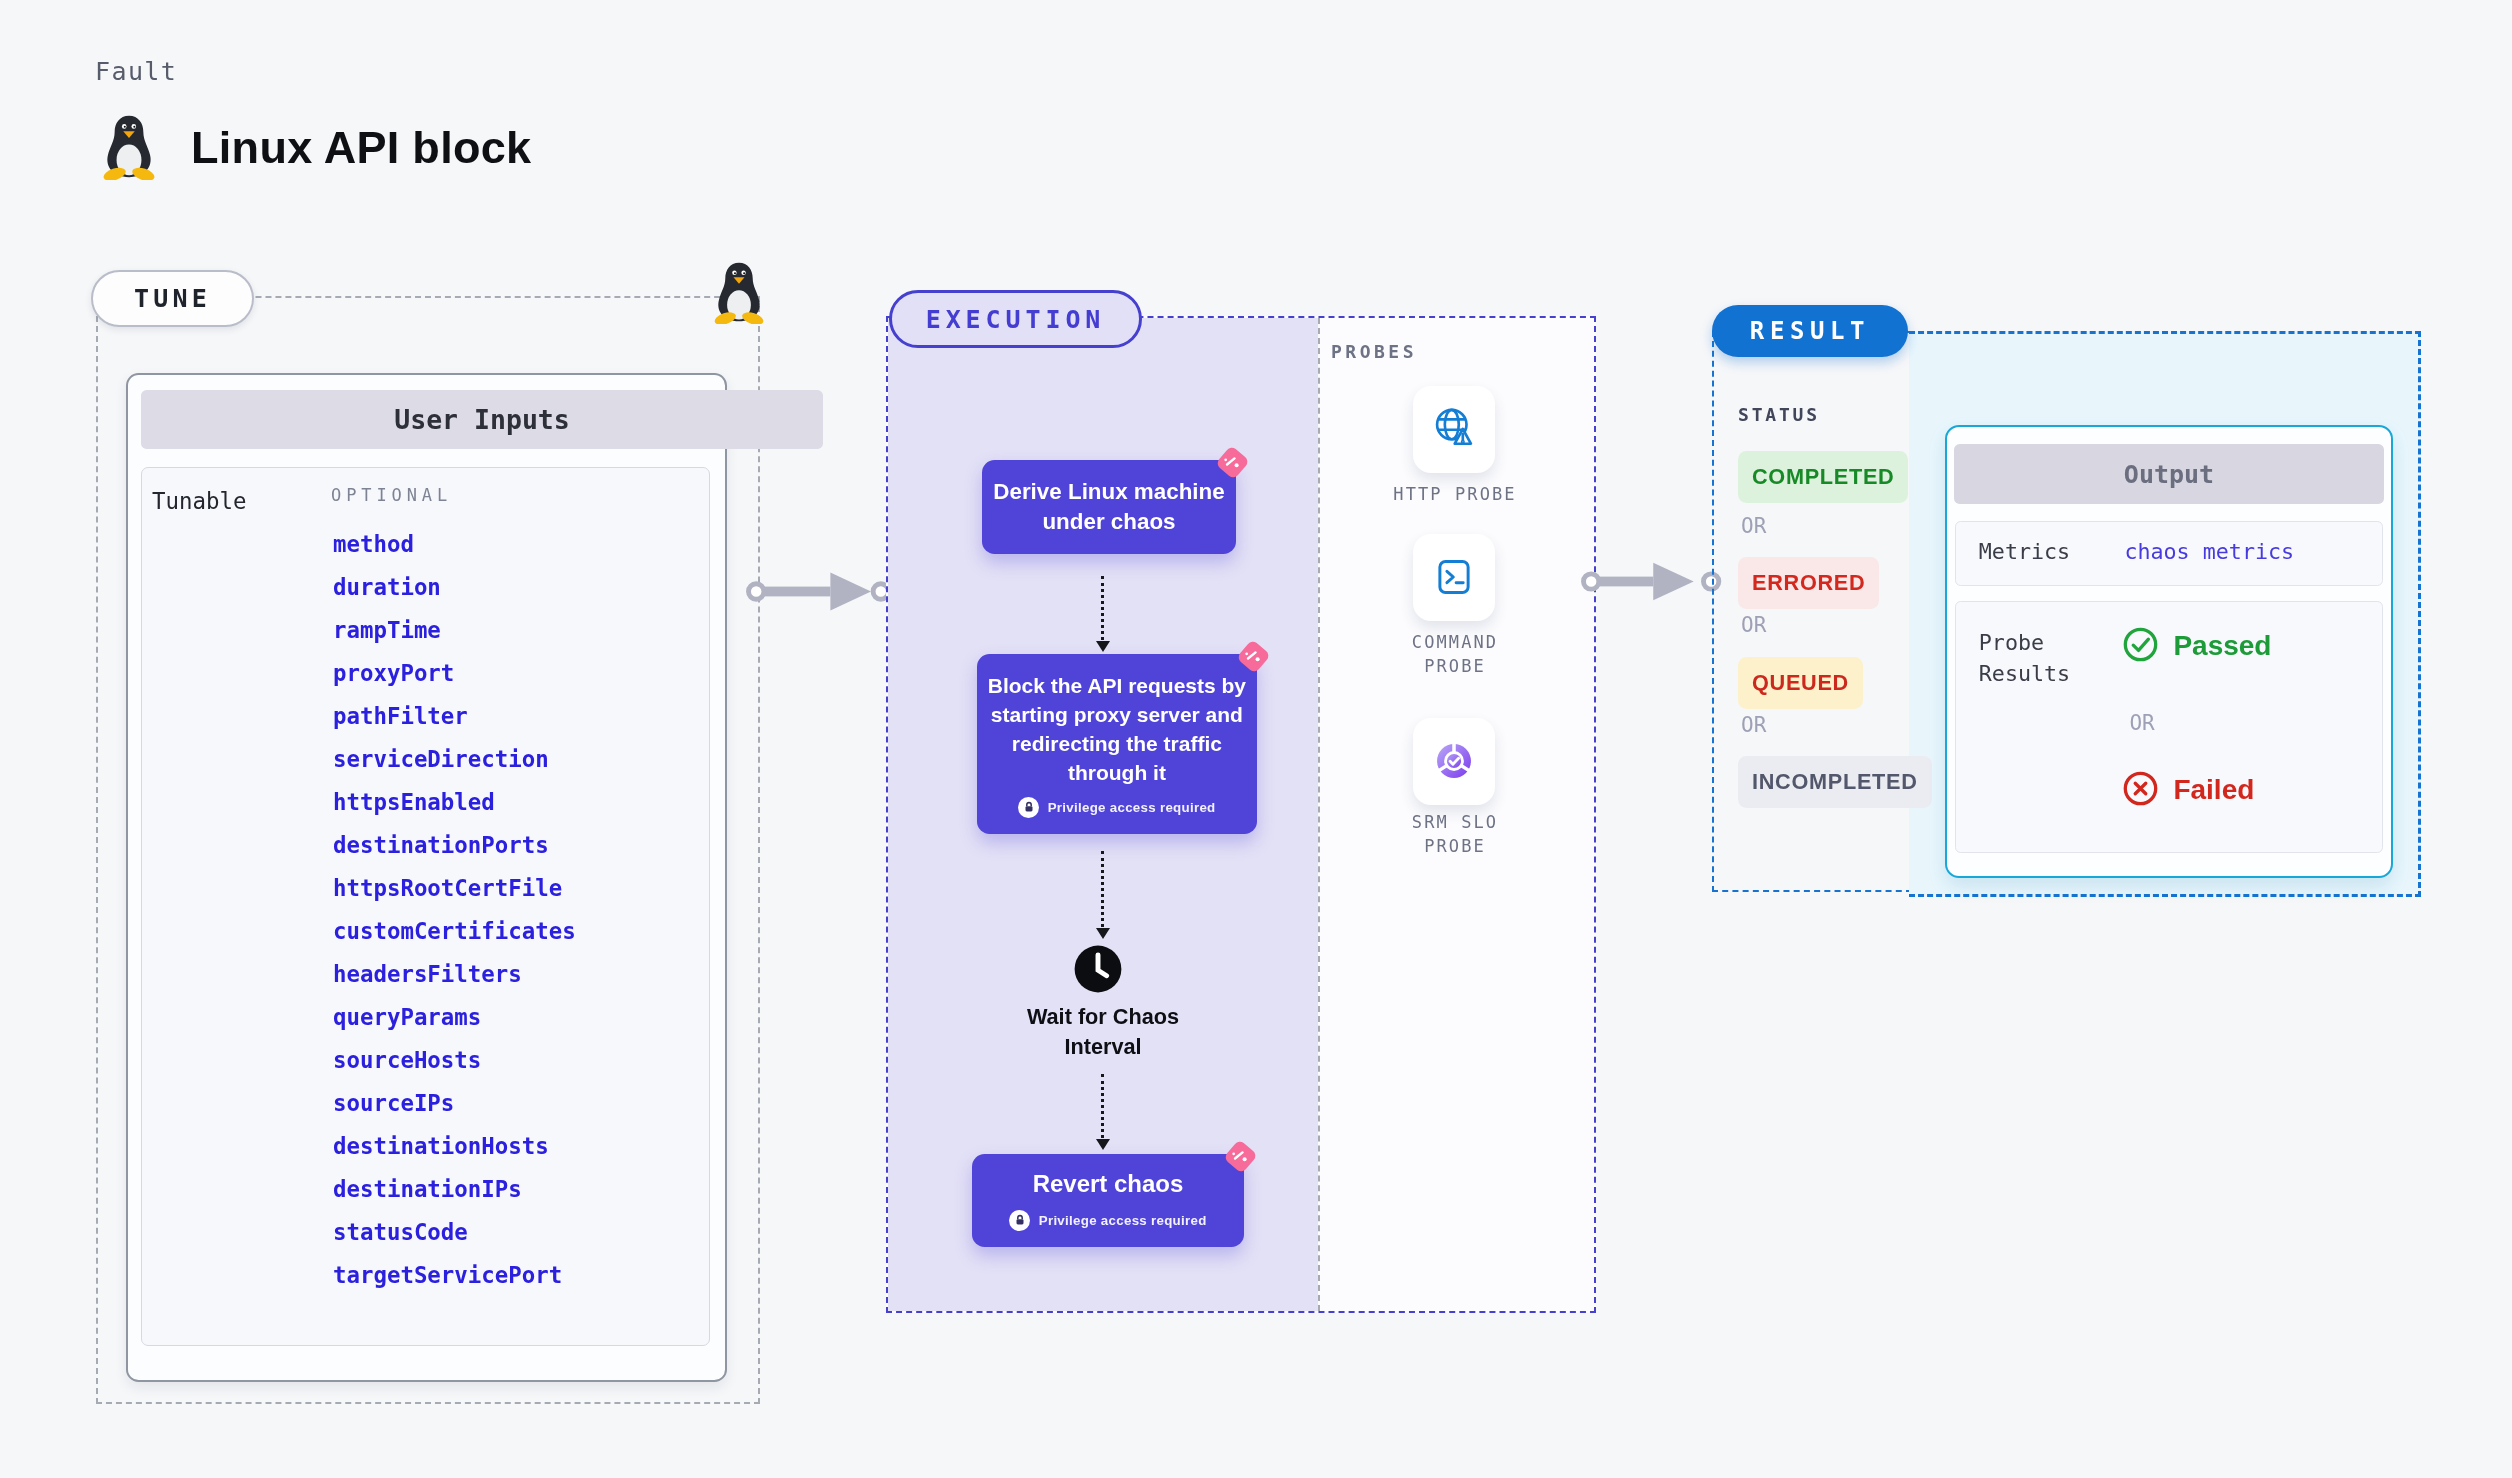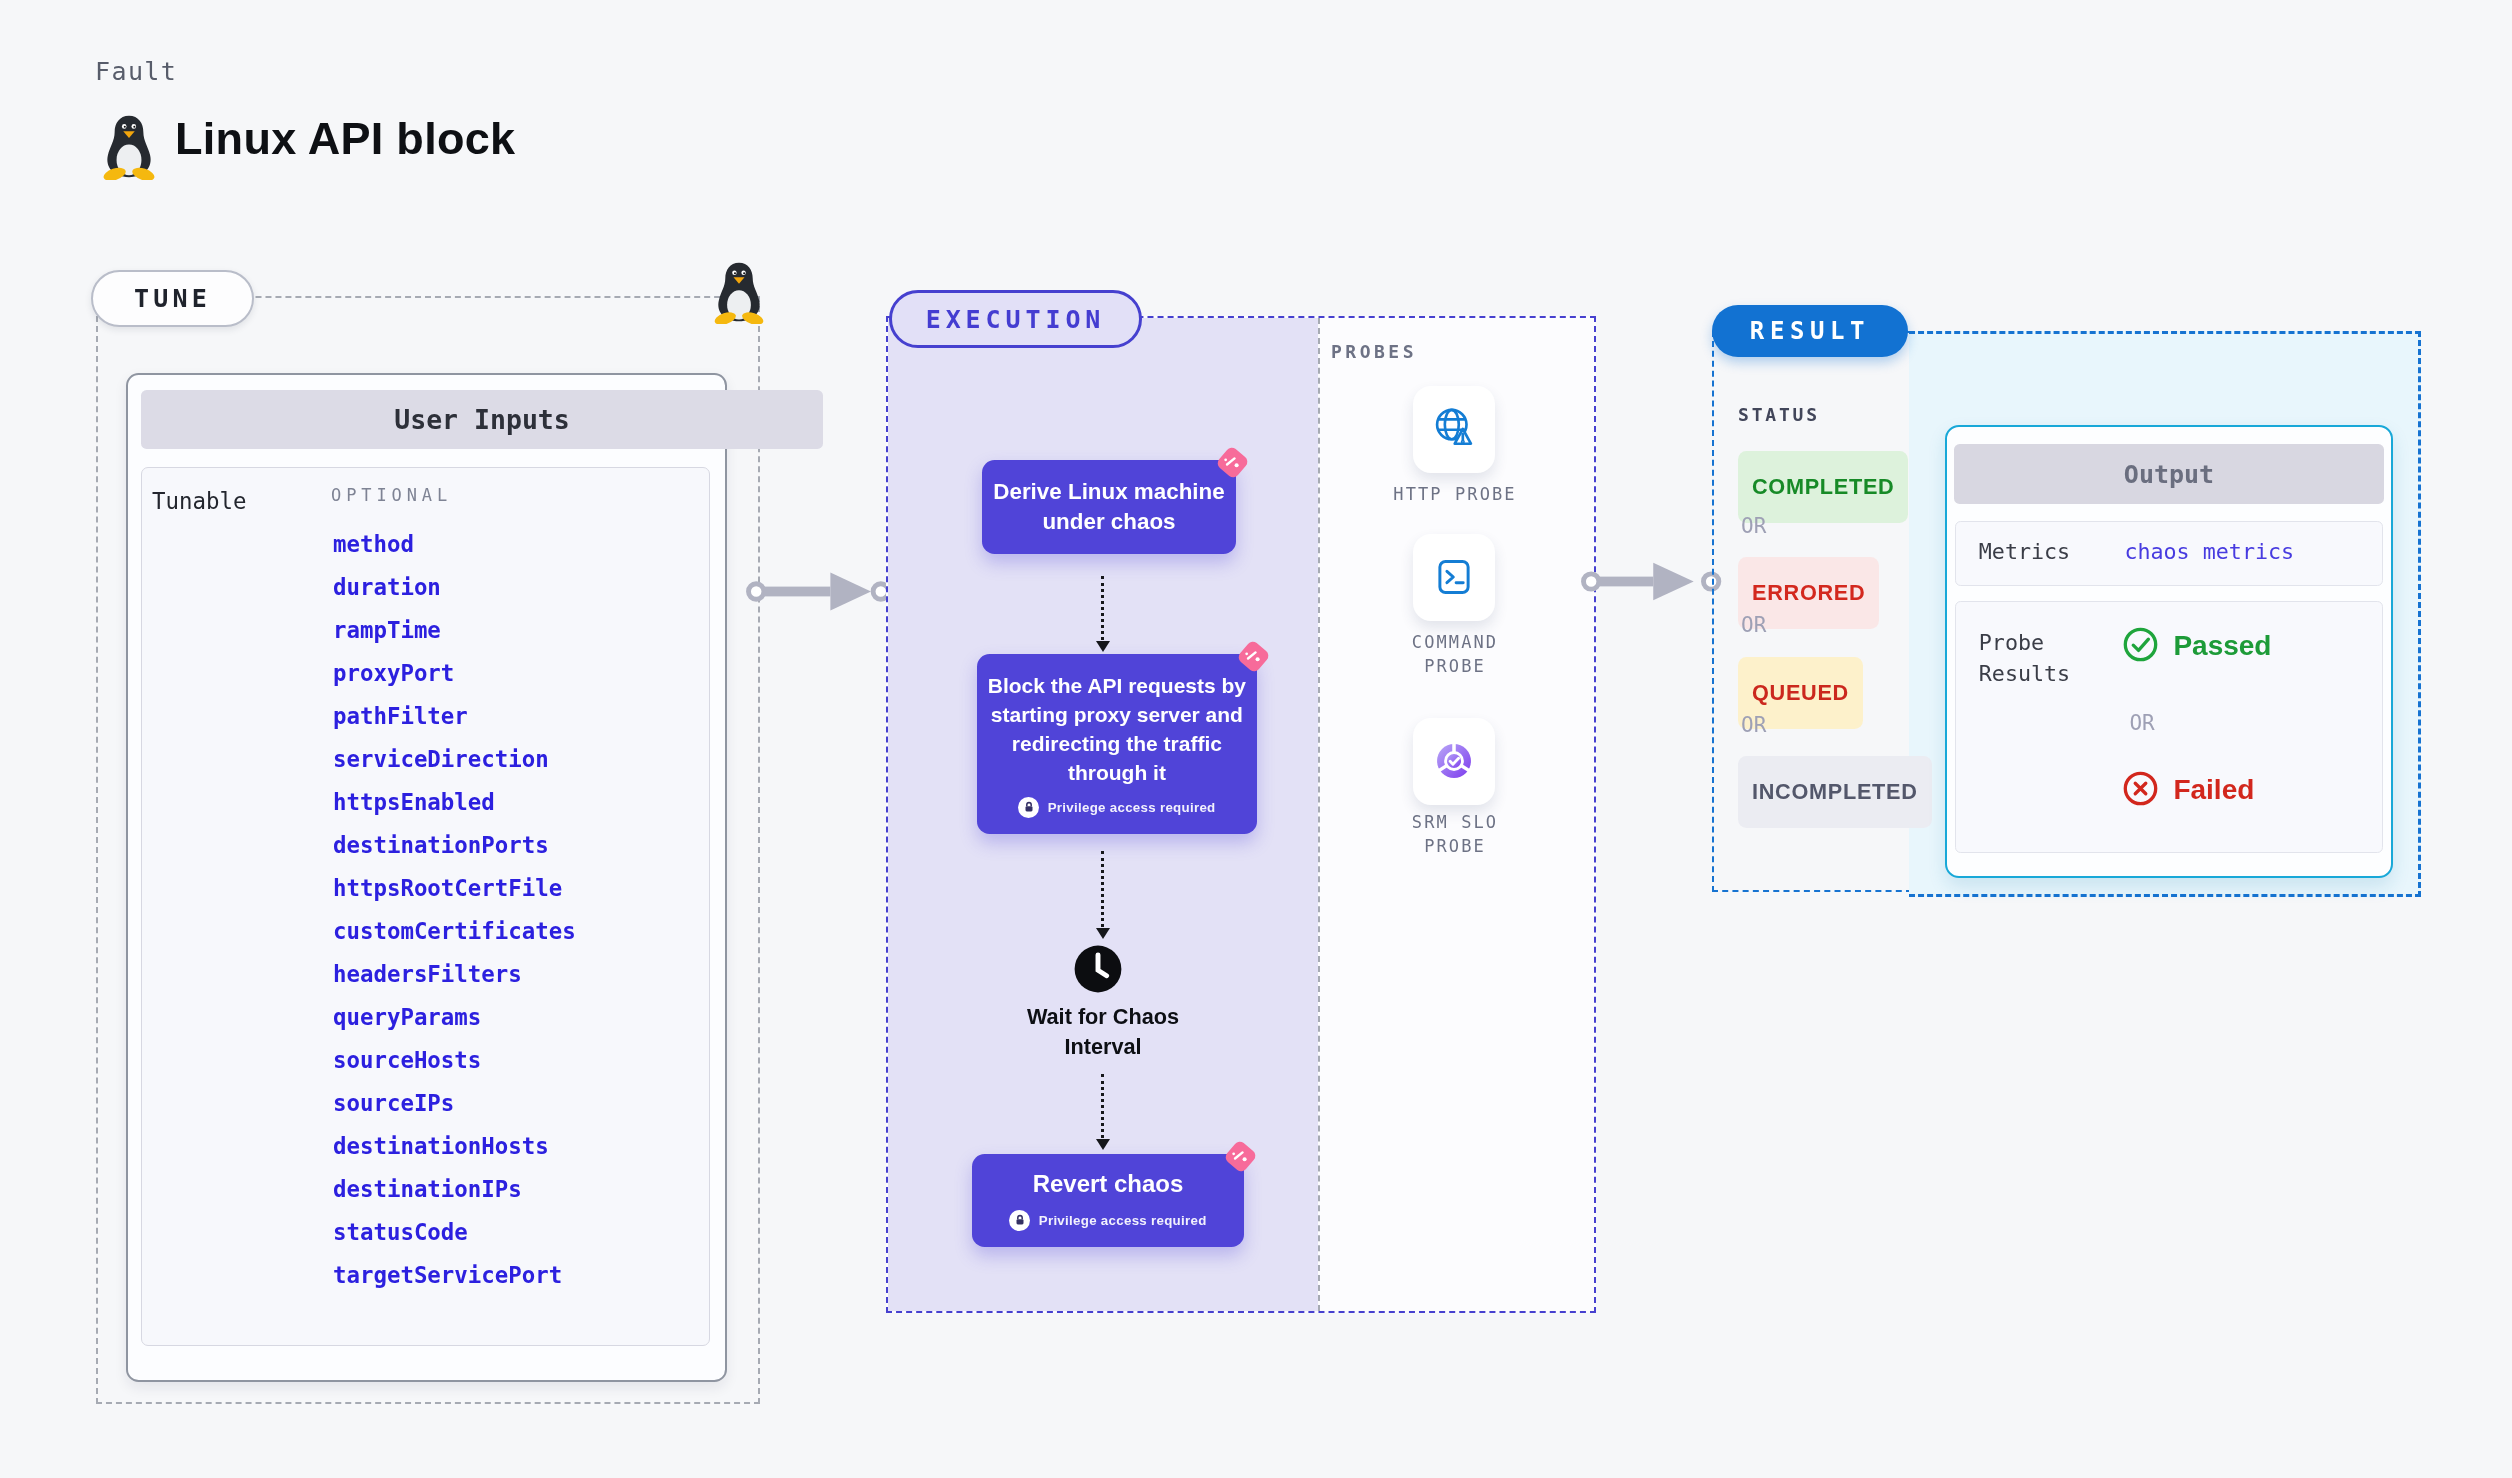--- a/index.html
+++ b/index.html
@@ -4,21 +4,21 @@
 <style>
   html,body{margin:0;padding:0;}
   body{width:2512px;height:1478px;background:#f6f7f9;font-family:"Liberation Sans",sans-serif;}
   #canvas{position:relative;width:2512px;height:1478px;overflow:hidden;background:#f6f7f9;}
   .abs{position:absolute;}
   .mono{font-family:"DejaVu Sans Mono",monospace;}
   .sans{font-family:"Liberation Sans",sans-serif;}
 
   
   .kicker{left:95px;top:57px;font-size:25px;color:#575c6a;letter-spacing:1.4px;}
-  .header-row{left:99px;top:113px;display:flex;gap:16px;}
+  .header-row{left:99px;top:113px;display:flex;align-items:center;gap:32px;}
   .page-title{font-size:45px;font-weight:bold;color:#0e1014;letter-spacing:0.3px;}
 
   
   .pill{display:flex;align-items:center;justify-content:center;border-radius:32px;font-weight:bold;z-index:5;}
   .tune-pill{left:91px;top:270px;width:159px;height:53px;background:#fdfdfe;border:2.8px solid #b9bdc9;
              color:#1f232c;font-size:25px;letter-spacing:4.2px;box-shadow:0 2.8px 7px rgba(30,35,60,.10);}
   .exec-pill{left:889px;top:290px;width:247px;height:52px;background:#e2e0f7;border:3.5px solid #4640cf;
              color:#443dd1;font-size:25px;letter-spacing:4.9px;}
   .result-pill{left:1712px;top:305px;width:196px;height:52px;background:#1272d2;color:#ffffff;
              font-size:24px;letter-spacing:5.6px;box-shadow:0 5.6px 11.2px rgba(18,114,210,.30);}
@@ -57,21 +57,21 @@
   .varrow .ahead{position:absolute;bottom:-5.6px;left:-8.4px;width:0;height:0;
         border-left:7px solid transparent;border-right:7px solid transparent;border-top:11.2px solid #16171b;}
   .wait-label{left:998px;top:1002px;width:210px;text-align:center;font-size:21.7px;font-weight:bold;color:#0d0f14;line-height:30px;}
 
   .pcard{left:1413px;width:82px;height:87px;background:#ffffff;border-radius:18px;
          box-shadow:0 7px 14px rgba(40,60,100,.12);display:flex;align-items:center;justify-content:center;}
   .plabel{width:168px;text-align:center;font-size:17px;color:#6d7285;letter-spacing:2.1px;line-height:24px;}
 
   
   .status-label{left:1738px;top:404px;font-size:18px;font-weight:bold;color:#42465a;letter-spacing:2.8px;}
-  .badge{left:1738px;display:inline-block;padding:23px 14px;border-radius:8.4px;font-size:21.7px;font-weight:bold;letter-spacing:0.7px;}
+  .badge{left:1738px;display:inline-block;padding:13px 14px;border-radius:8.4px;font-size:21.7px;font-weight:bold;letter-spacing:0.7px;}
   .b-completed{top:451px;background:#ddf2dc;color:#178a27;}
   .b-errored{top:557px;background:#fae7e7;color:#d3281e;}
   .b-queued{top:657px;background:#fdf1cb;color:#cb281e;}
   .b-incompleted{top:756px;background:#ebecf2;color:#53576b;}
   .or{left:1741px;font-size:21px;color:#9ea0b5;}
   .or1{top:514px;} .or2{top:613px;} .or3{top:713px;}
 
   .output-card{left:1945px;top:425px;width:444px;height:449px;background:#fdfeff;border:2.8px solid #18a8d8;
                border-radius:14px;box-shadow:0 8.4px 18px rgba(20,120,170,.14);}
   .out-header{position:absolute;left:7px;right:7px;top:17px;height:60px;background:#d8d7e1;border-radius:5.6px;

